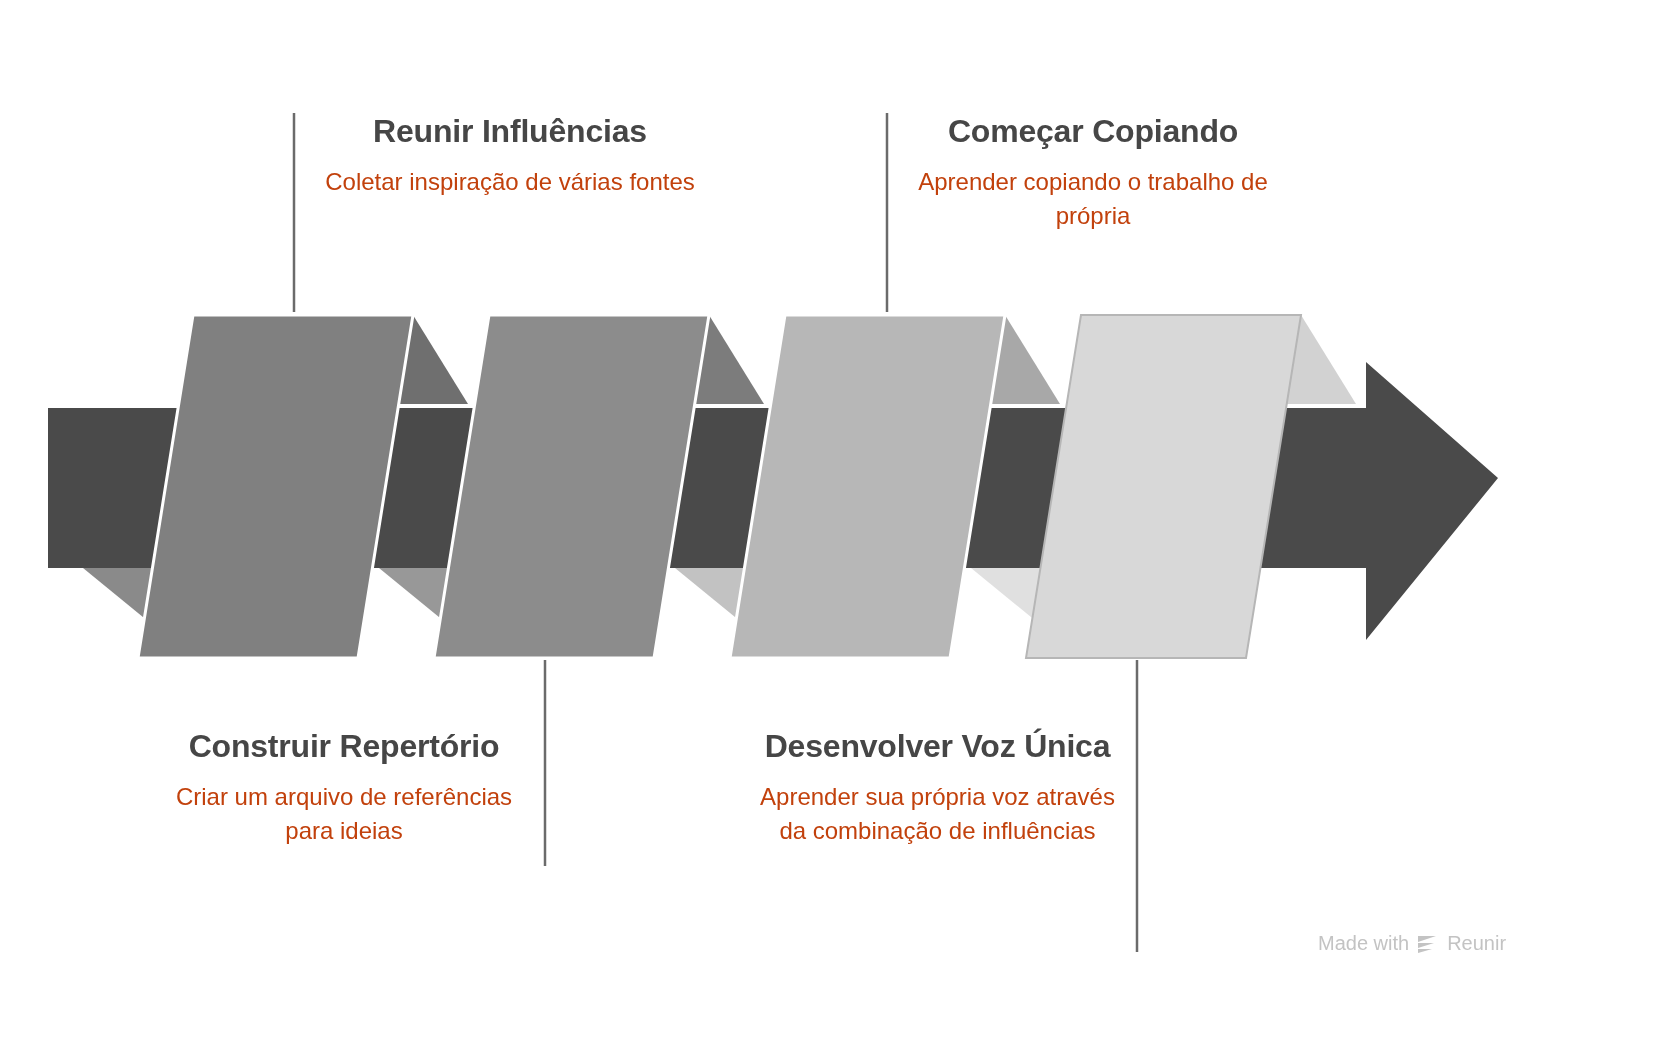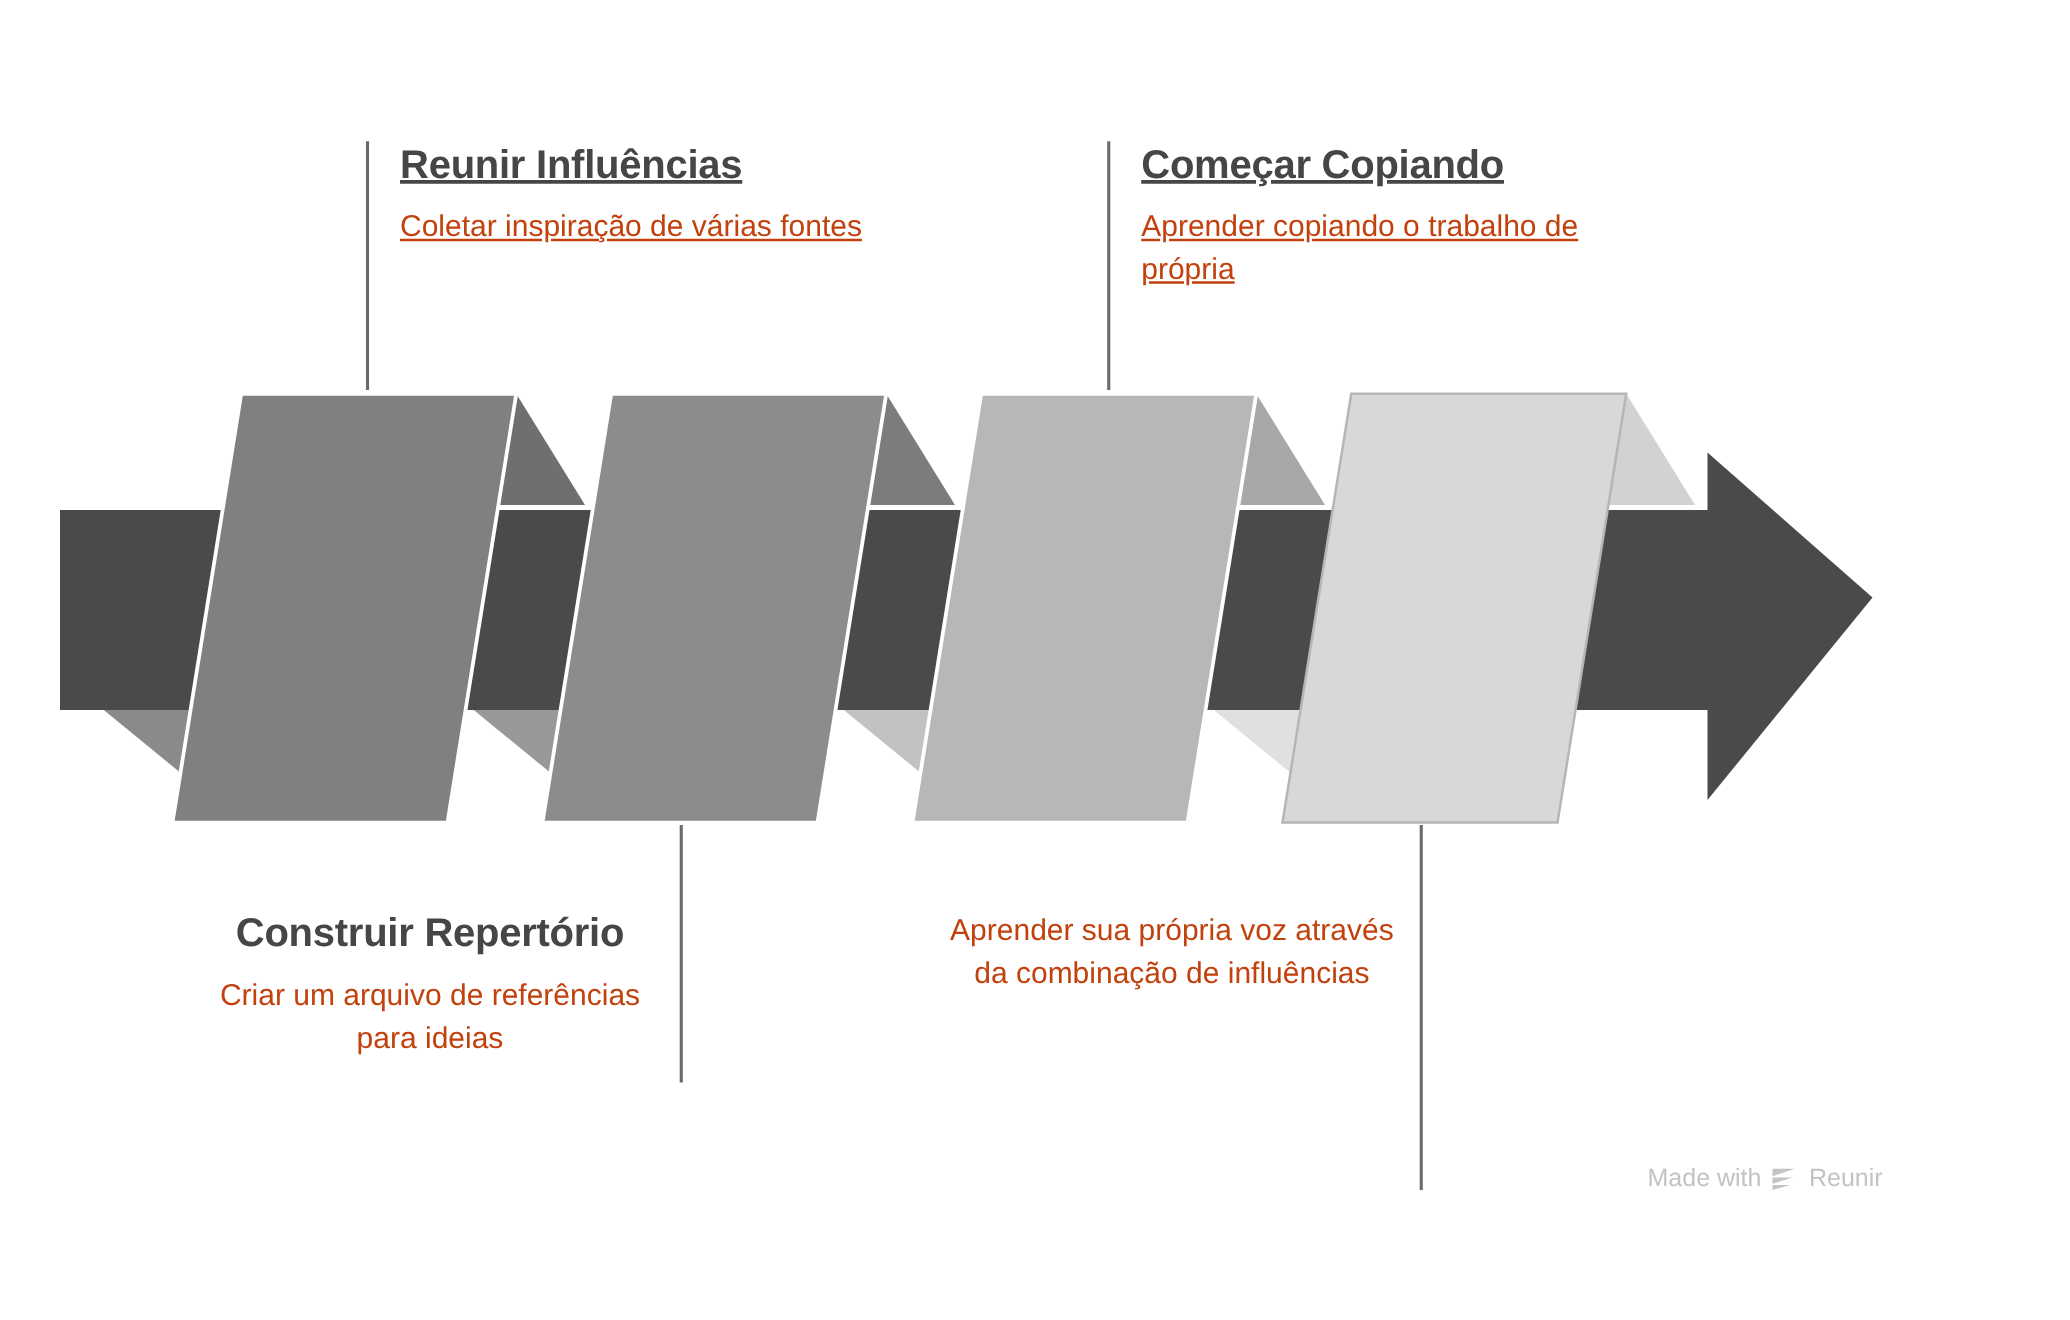--- a/index.html
+++ b/index.html
@@ -14,33 +14,33 @@
   svg.diagram{position:absolute;left:0;top:0;width:1656px;height:1056px;}
 
   .lbl{position:absolute;}
   .lbl .ttl{
     font-size:32px;font-weight:bold;color:#464646;
     line-height:1.18;margin:0 0 14px 0;letter-spacing:-0.2px;
   }
   .lbl .dsc{
     font-size:24px;color:#c2410c;line-height:1.42;margin:0;
   }
-  .lbl.left-align .ttl,.lbl.left-align .dsc{text-align:left;text-decoration:underline;}
+  .lbl.left-align .ttl,.lbl.left-align .dsc{text-align:center;}
   .lbl.right-align .ttl,.lbl.right-align .dsc{text-align:center;}
 
   
   #label-0{left:320px;top:113px;width:380px;}
   #label-1{left:913px;top:113px;width:360px;}
   
   #label-2{left:168px;top:728px;width:352px;}
   #label-3{left:760px;top:728px;width:355px;}
 
   #watermark{
     position:absolute;left:1318px;top:932px;
-    display:flex;align-items:flex-start;gap:7px;
+    display:flex;align-items:flex-end;gap:7px;
     color:#c3c3c3;font-size:20px;
   }
   #watermark .wm-logo{display:block;width:24px;height:22px;}
 </style>
 </head>
 <body>
 
 <div id="stage">
 
   <svg class="diagram" viewBox="0 0 1656 1056">
@@ -97,20 +97,21 @@
     <p class="ttl">Começar Copiando</p>
     <p class="dsc">Aprender copiando o trabalho de própria</p>
   </div>
 
   <div class="lbl right-align" id="label-2">
     <p class="ttl">Construir Repertório</p>
     <p class="dsc">Criar um arquivo de referências para ideias</p>
   </div>
 
   <div class="lbl right-align" id="label-3">
+    <p class="ttl">Desenvolver Voz Única</p>
     <p class="dsc">Aprender sua própria voz através da combinação de influências</p>
   </div>
 
   <div id="watermark">
     <span>Made with</span>
     <svg class="wm-logo" viewBox="0 0 24 22">
       <path d="M2 3 L20 3 L2 9 Z" fill="#c3c3c3"></path>
       <path d="M2 10 L18 10 L2 15 Z" fill="#c3c3c3"></path>
       <path d="M2 16 L16 16 L2 20 Z" fill="#c3c3c3"></path>
     </svg>

